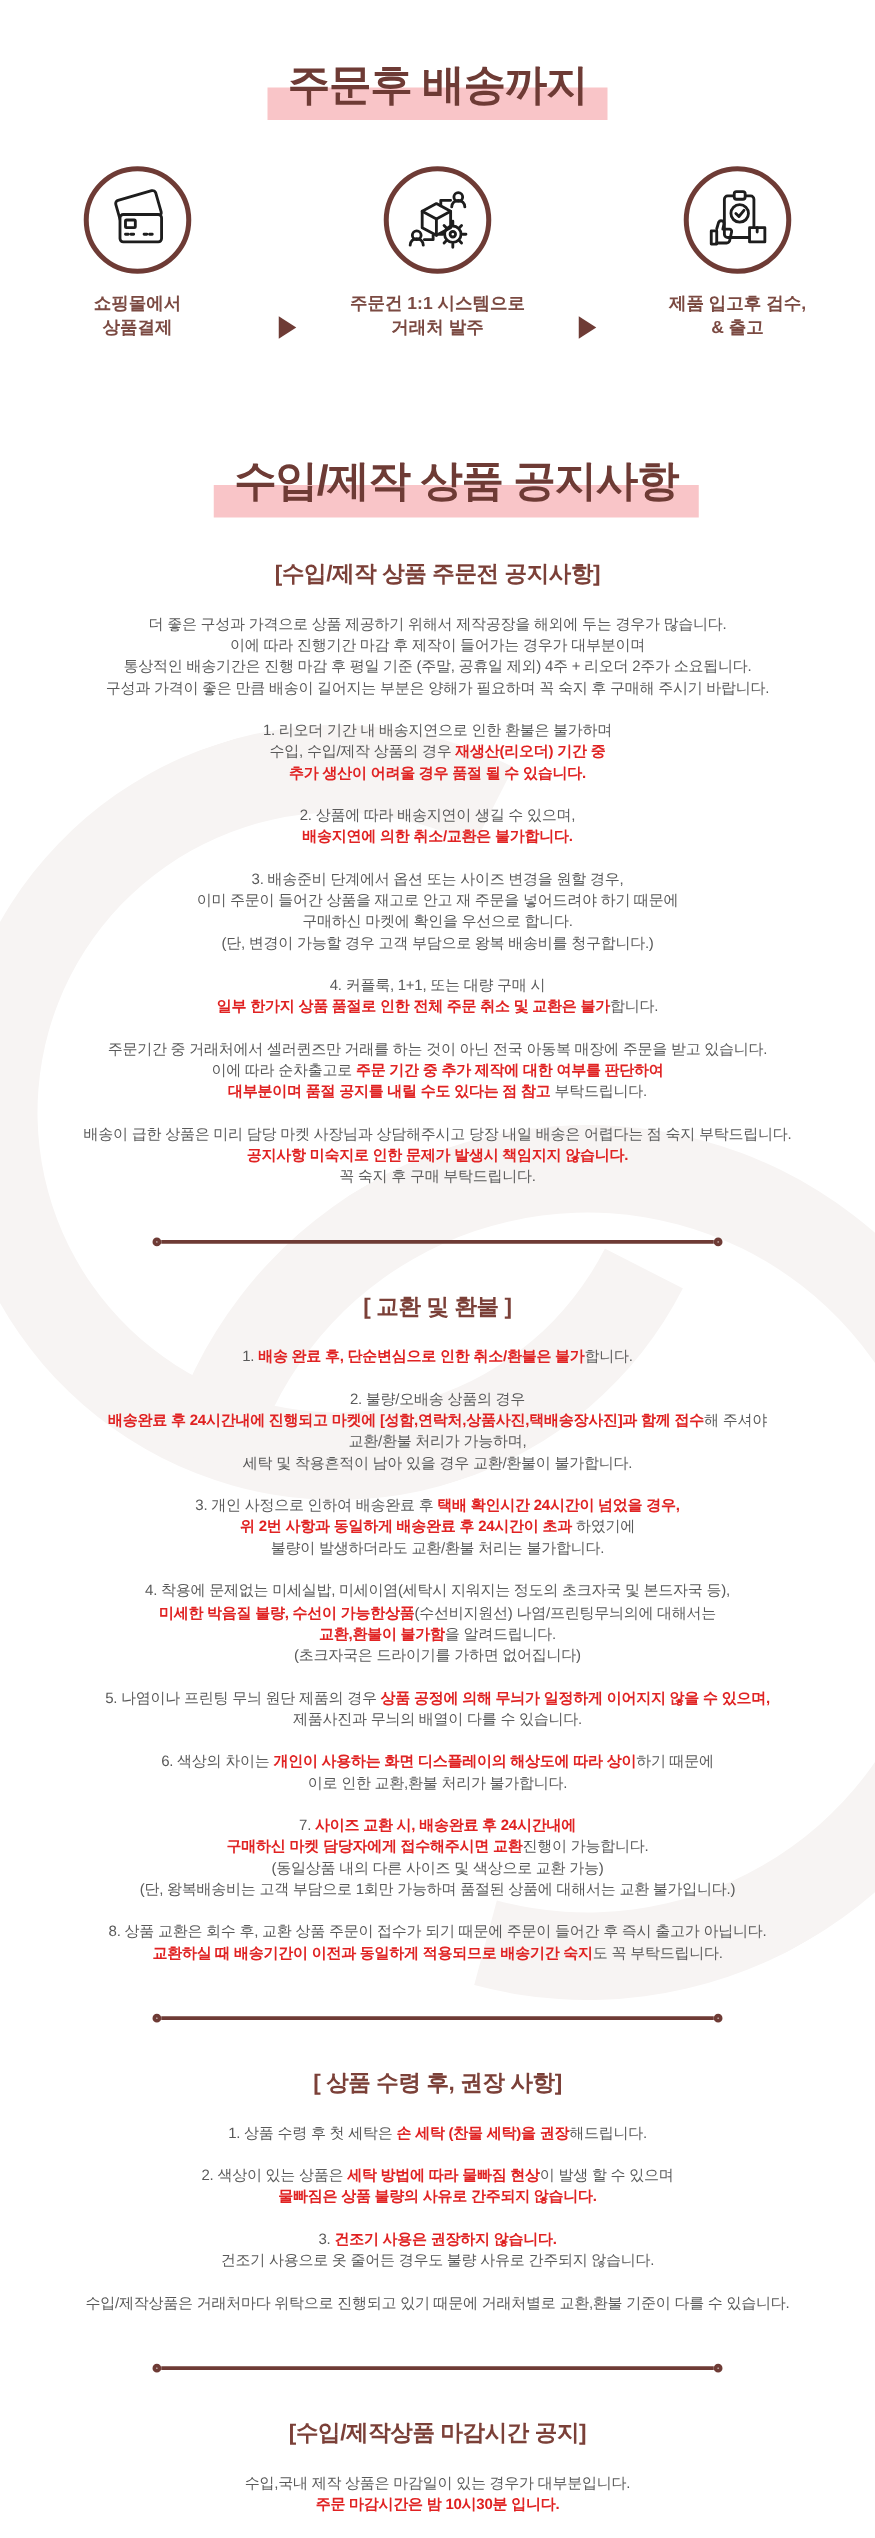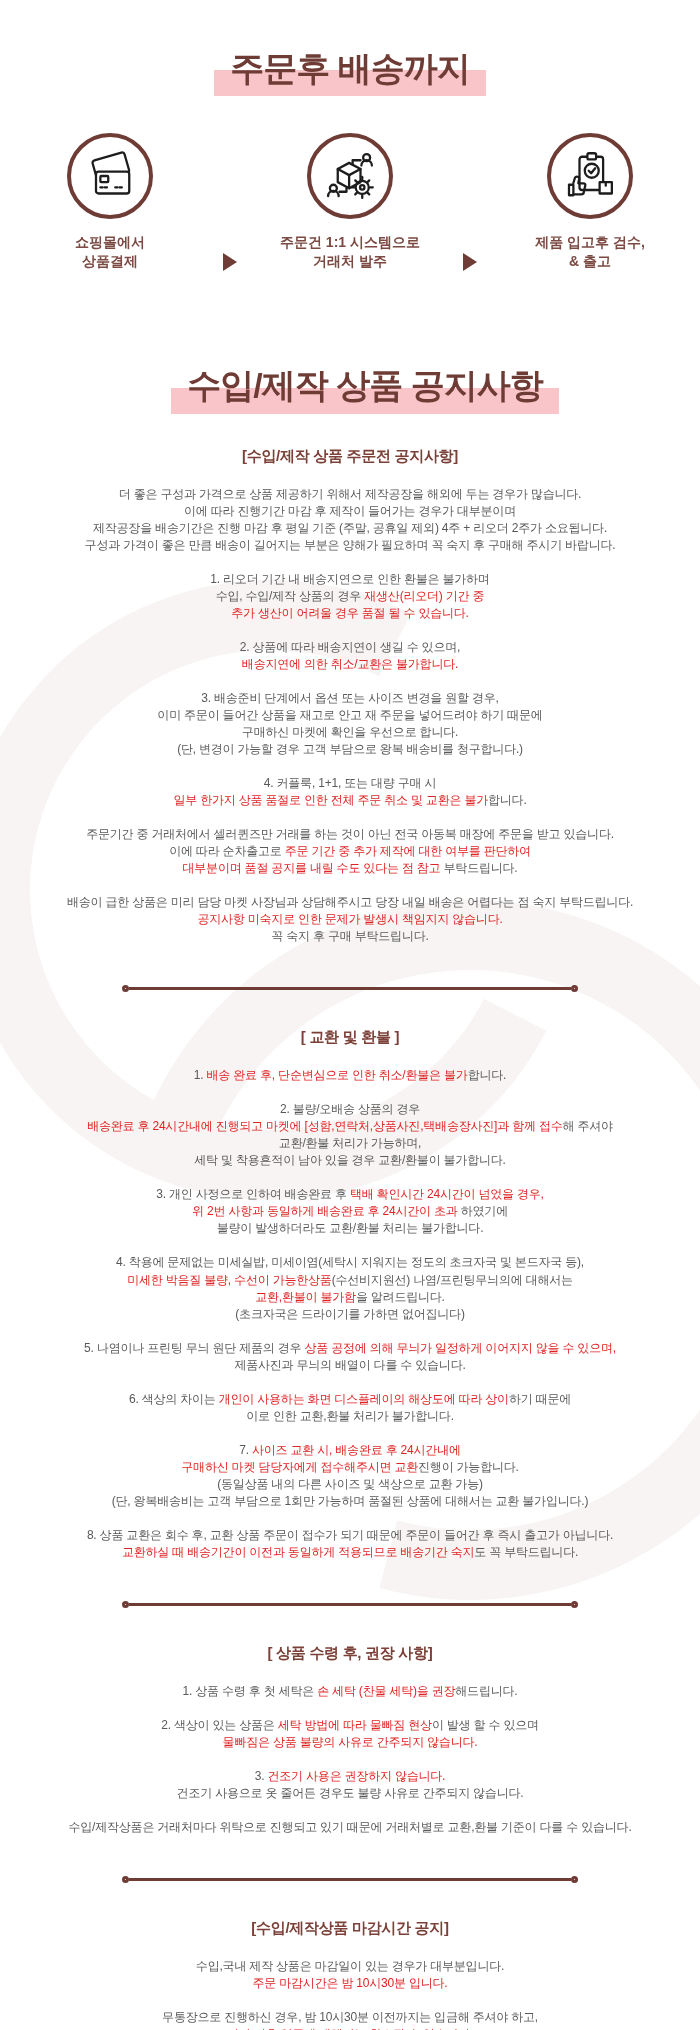--- a/index.html
+++ b/index.html
@@ -78,34 +78,34 @@
     width:0;height:0;
     border-top:9px solid transparent;
     border-bottom:9px solid transparent;
     border-left:14px solid var(--maroon);
   }
 
   .title2-wrap{margin-top:96px;padding-left:30px;}
 
   .sections{margin-top:42px;padding-bottom:60px;}
   .sec-header{
-    font-size:15px;
+    font-size:18px;
     font-weight:800;
     color:#7b4038;
     margin:34px 0 20px;
     letter-spacing:-0.3px;
   }
   .block{
     font-size:12px;
     line-height:1.42;
     margin:17px 24px;
     color:var(--body);
     letter-spacing:-0.2px;
   }
-  .block .red{color:var(--red);font-weight:400;text-align:center;}
+  .block .red{color:var(--red);font-weight:700;text-align:center;}
 
   .divider{
     width:456px;
     margin:40px auto 36px;
     display:flex;
     align-items:center;
   }
   .divider .dot{
     width:7px;height:7px;
     border:3px solid var(--maroon);
@@ -195,21 +195,21 @@
       </div>
     </div>
 
     <div class="title2-wrap">
       <h2 class="big-title">수입/제작 상품 공지사항</h2>
     </div>
 
     <div class="sections">
         <section>
           <h3 class="sec-header">[수입/제작 상품 주문전 공지사항]</h3>
-          <p class="block"><span>더 좋은 구성과 가격으로 상품 제공하기 위해서 제작공장을 해외에 두는 경우가 많습니다.</span><br><span>이에 따라 진행기간 마감 후 제작이 들어가는 경우가 대부분이며</span><br><span>제작공장을 배송기간은 진행 마감 후 평일 기준 (주말, 공휴일 제외) 4주 + 리오더 2주가 소요됩니다.</span><br><span>구성과 가격이 좋은 만큼 배송이 길어지는 부분은 양해가 필요하며 꼭 숙지 후 구매해 주시기 바랍니다.</span></p>
+          <p class="block"><span>더 좋은 구성과 가격으로 상품 제공하기 위해서 제작공장을 해외에 두는 경우가 많습니다.</span><br><span>이에 따라 진행기간 마감 후 제작이 들어가는 경우가 대부분이며</span><br><span>통상적인 배송기간은 진행 마감 후 평일 기준 (주말, 공휴일 제외) 4주 + 리오더 2주가 소요됩니다.</span><br><span>구성과 가격이 좋은 만큼 배송이 길어지는 부분은 양해가 필요하며 꼭 숙지 후 구매해 주시기 바랍니다.</span></p>
           <p class="block"><span>1. 리오더 기간 내 배송지연으로 인한 환불은 불가하며</span><br><span>수입, 수입/제작 상품의 경우 </span><span class="red">재생산(리오더) 기간 중</span><br><span class="red">추가 생산이 어려울 경우 품절 될 수 있습니다.</span></p>
           <p class="block"><span>2. 상품에 따라 배송지연이 생길 수 있으며,</span><br><span class="red">배송지연에 의한 취소/교환은 불가합니다.</span></p>
           <p class="block"><span>3. 배송준비 단계에서 옵션 또는 사이즈 변경을 원할 경우,</span><br><span>이미 주문이 들어간 상품을 재고로 안고 재 주문을 넣어드려야 하기 때문에</span><br><span>구매하신 마켓에 확인을 우선으로 합니다.</span><br><span>(단, 변경이 가능할 경우 고객 부담으로 왕복 배송비를 청구합니다.)</span></p>
           <p class="block"><span>4. 커플룩, 1+1, 또는 대량 구매 시</span><br><span class="red">일부 한가지 상품 품절로 인한 전체 주문 취소 및 교환은 불가</span><span>합니다.</span></p>
           <p class="block"><span>주문기간 중 거래처에서 셀러퀸즈만 거래를 하는 것이 아닌 전국 아동복 매장에 주문을 받고 있습니다.</span><br><span>이에 따라 순차출고로 </span><span class="red">주문 기간 중 추가 제작에 대한 여부를 판단하여</span><br><span class="red">대부분이며 품절 공지를 내릴 수도 있다는 점 참고 </span><span>부탁드립니다.</span></p>
           <p class="block"><span>배송이 급한 상품은 미리 담당 마켓 사장님과 상담해주시고 당장 내일 배송은 어렵다는 점 숙지 부탁드립니다.</span><br><span class="red">공지사항 미숙지로 인한 문제가 발생시 책임지지 않습니다.</span><br><span>꼭 숙지 후 구매 부탁드립니다.</span></p>
         </section>
         <div class="divider">
           <span class="dot"></span>
           <span class="line"></span>

